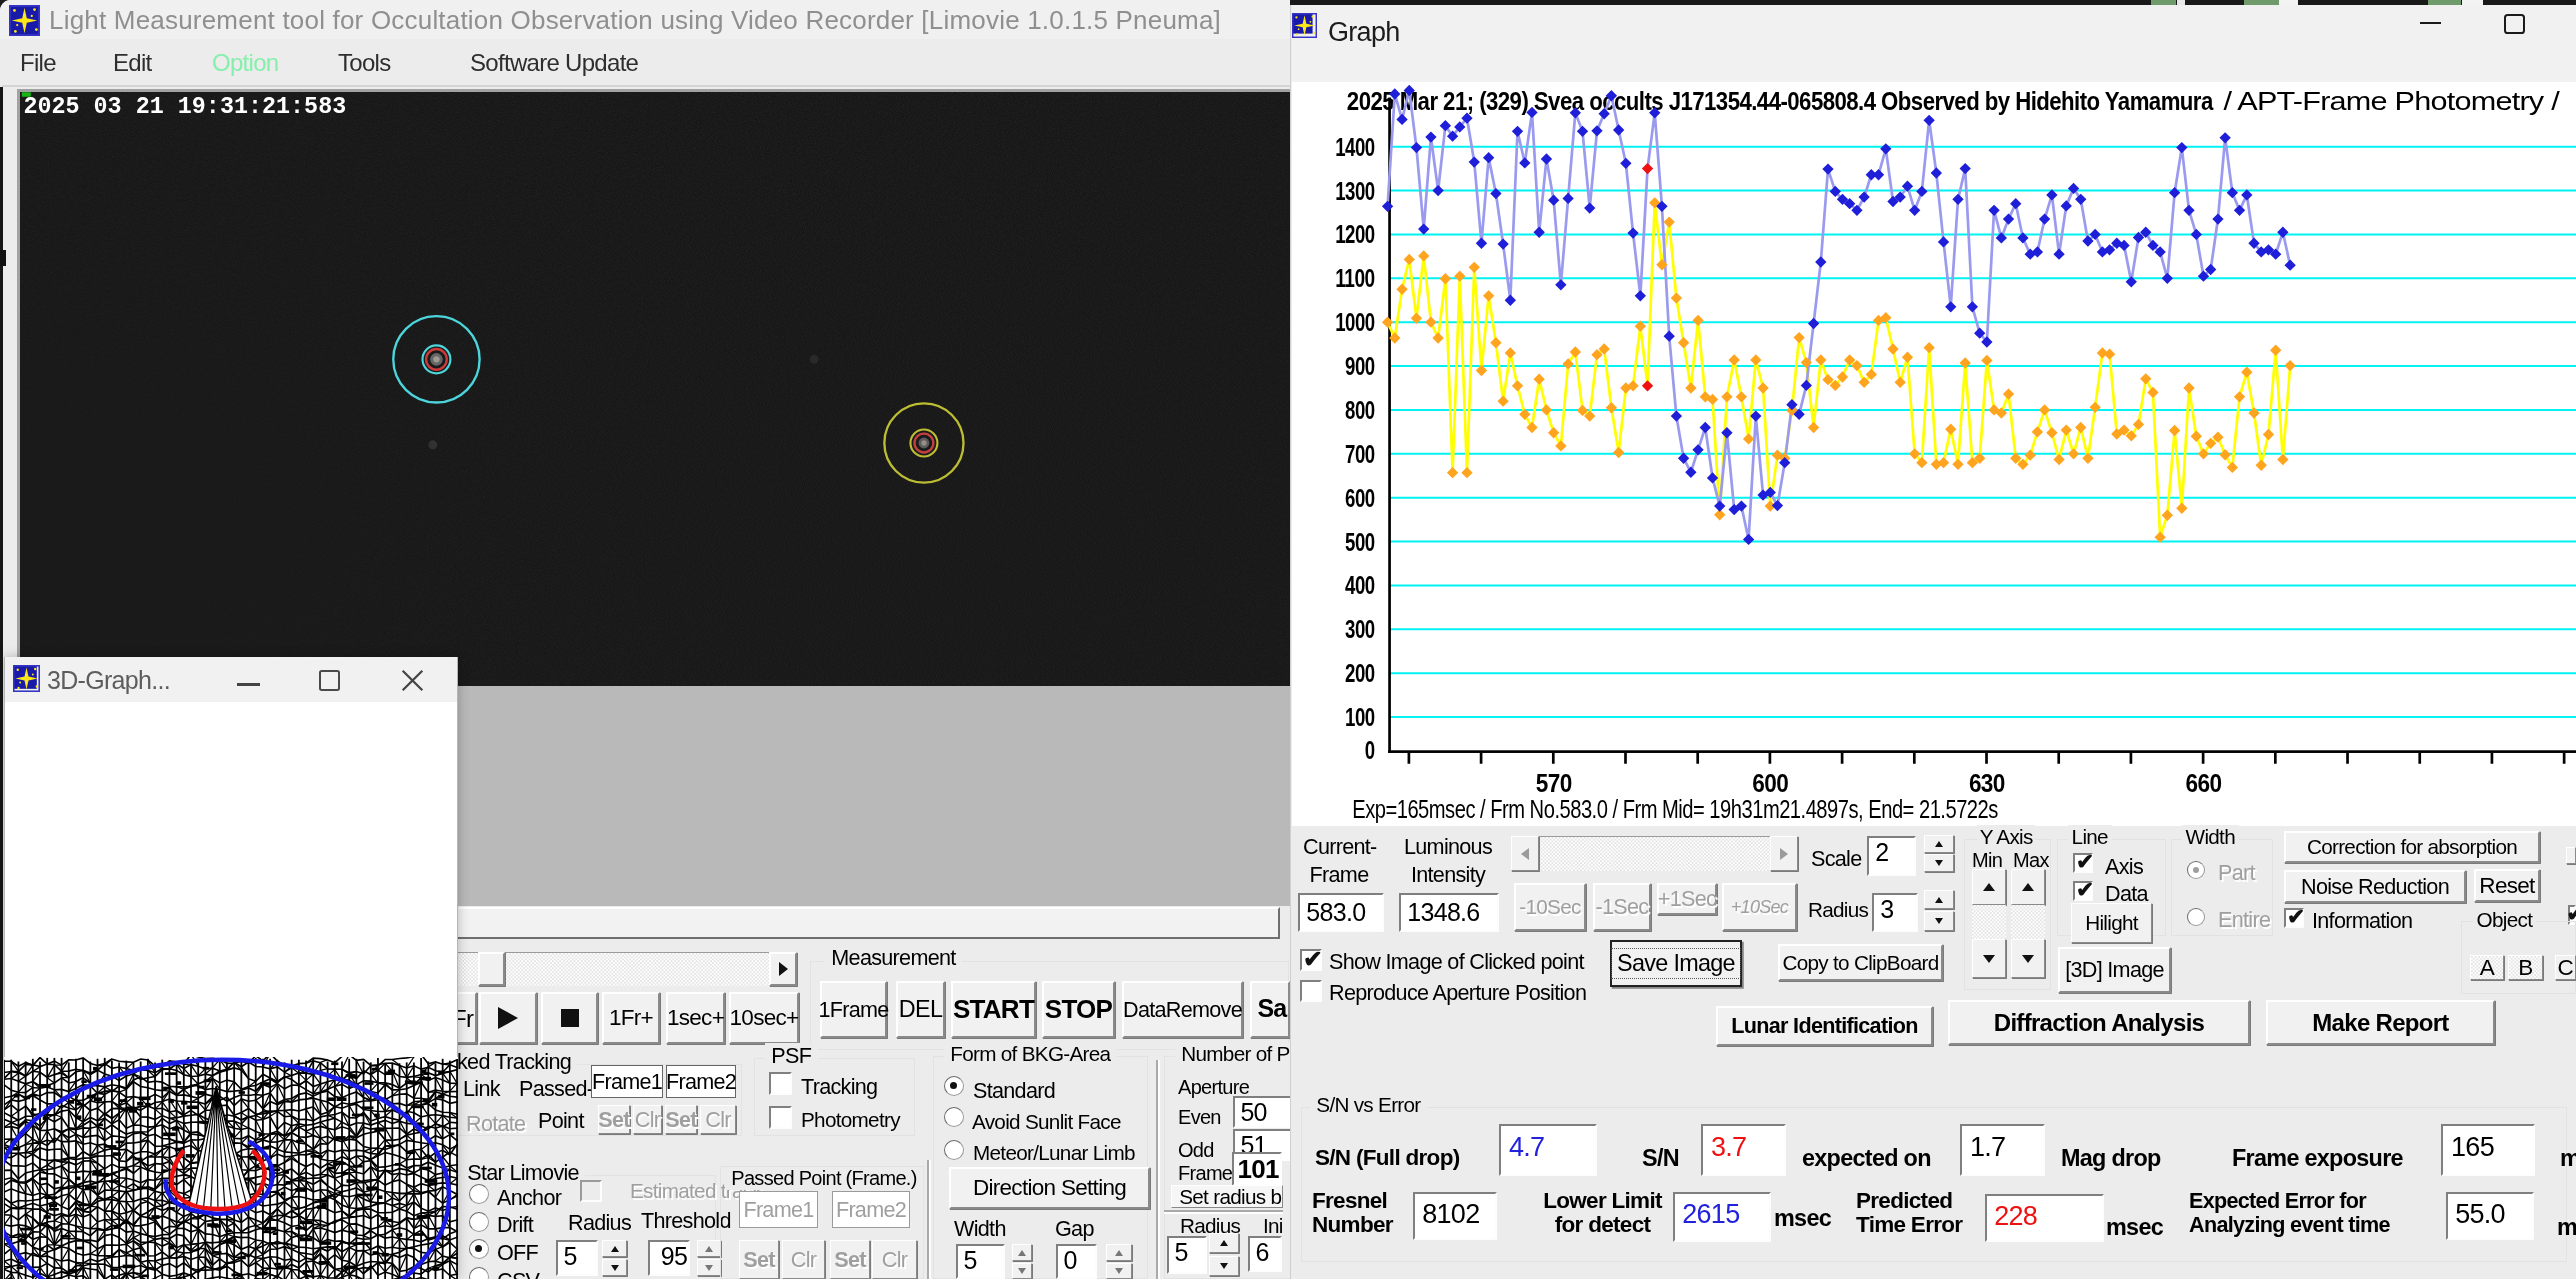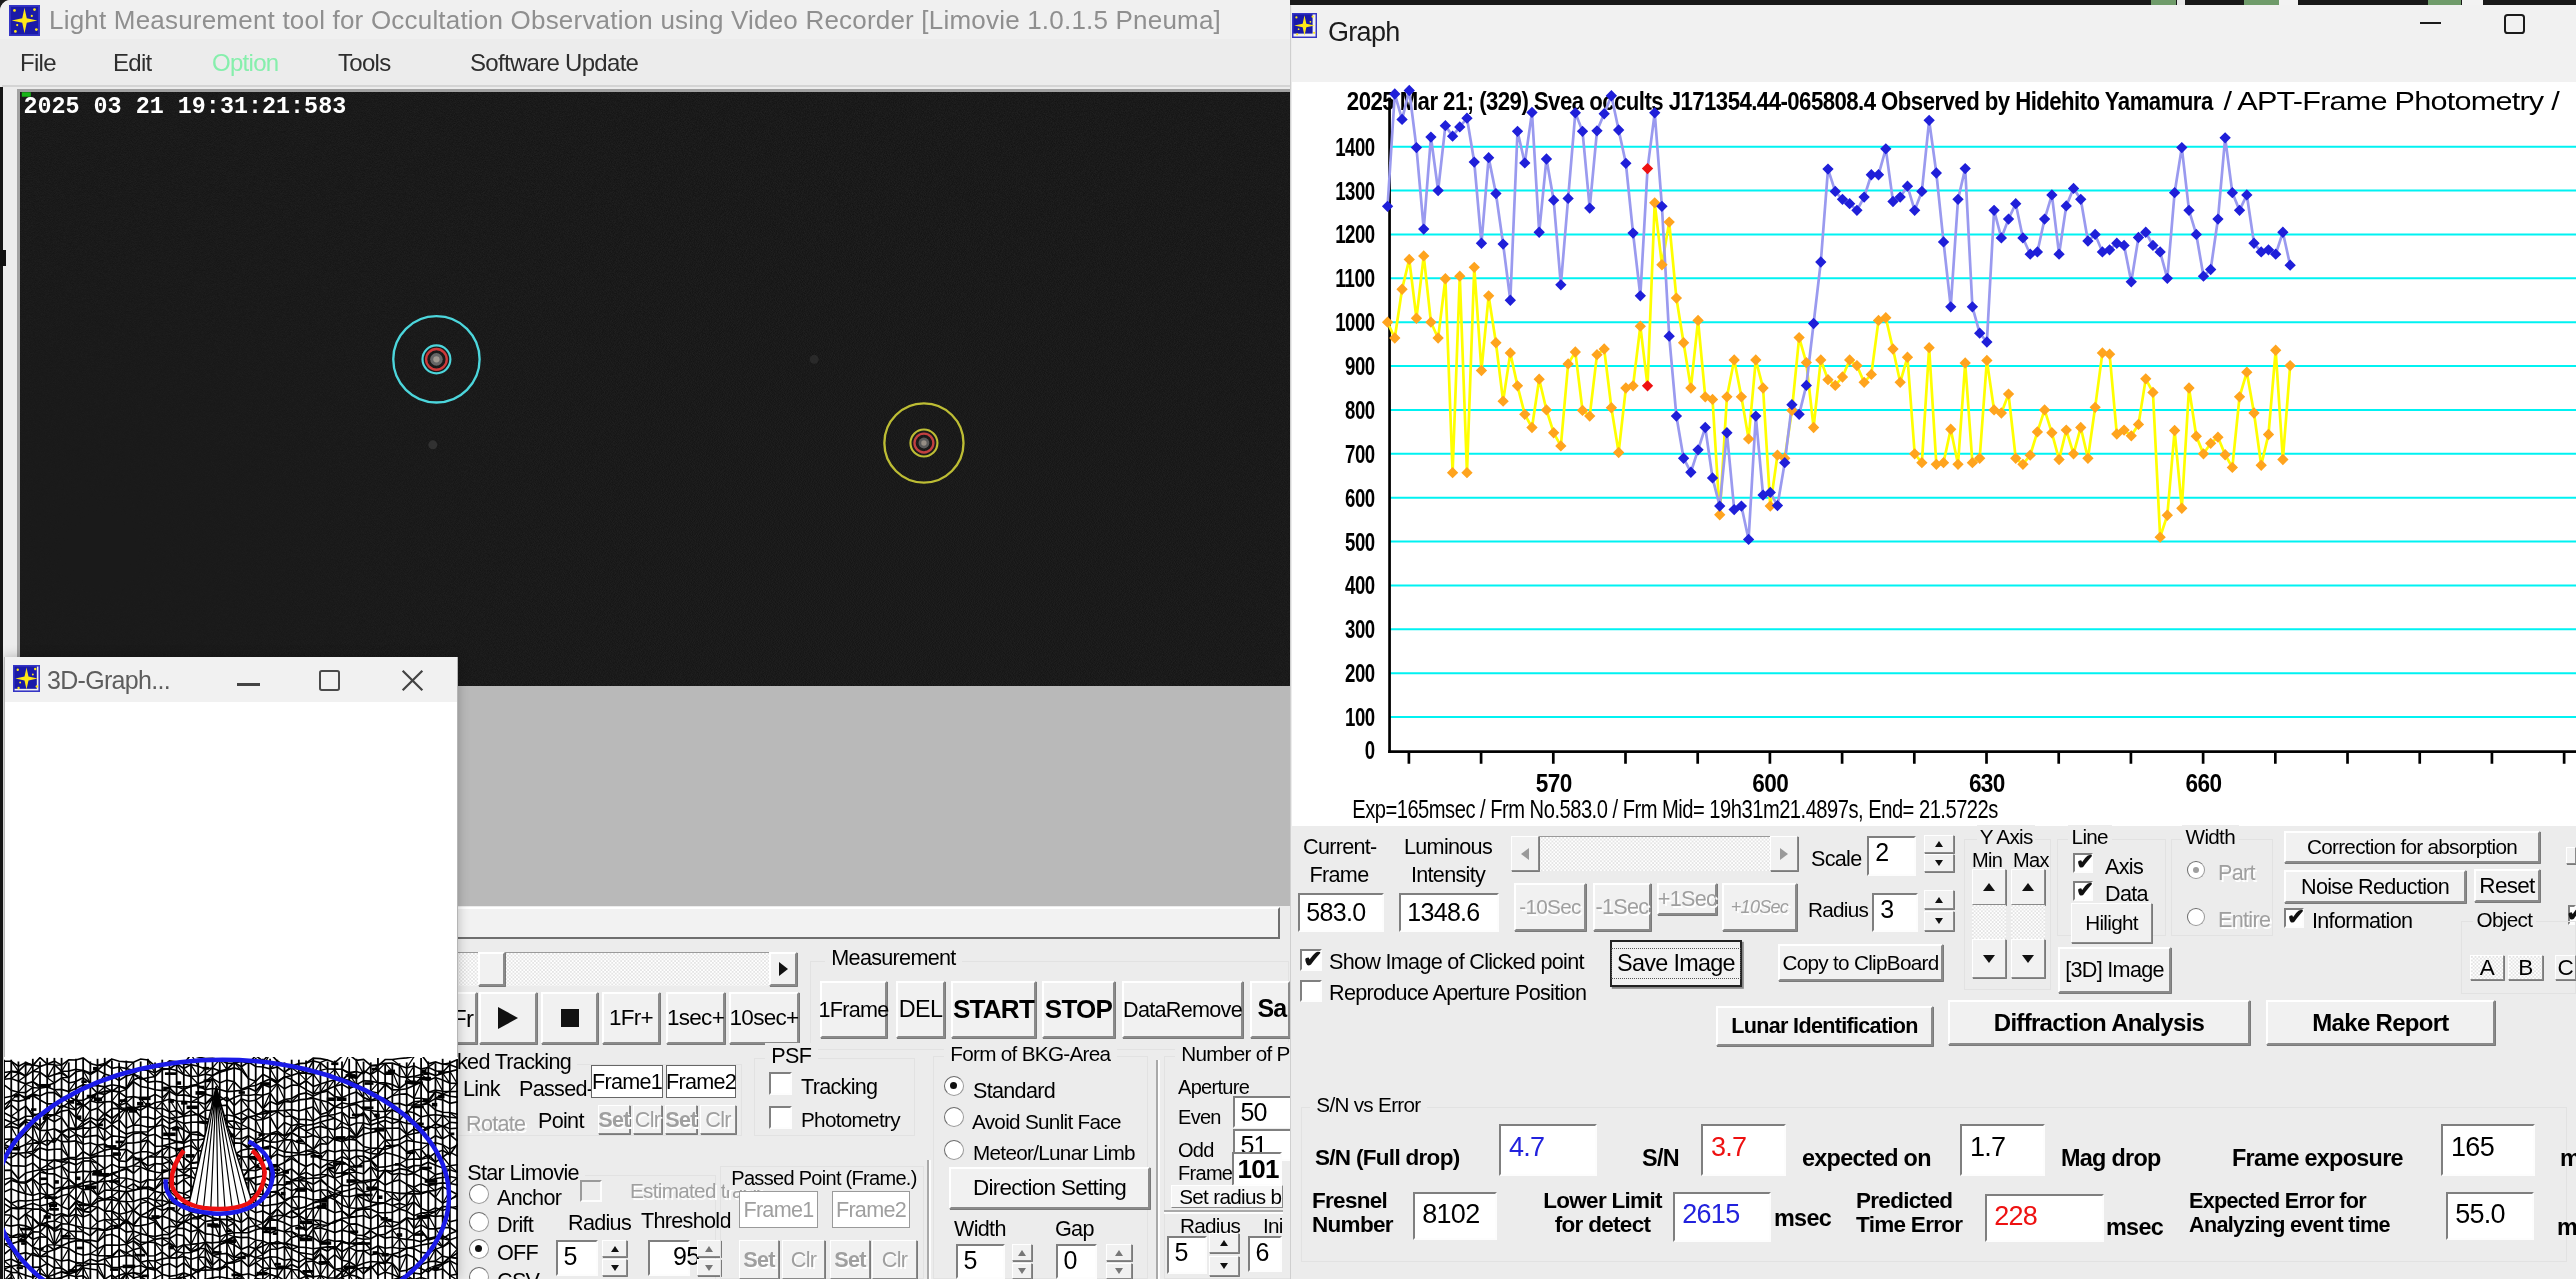--- a/index.html
+++ b/index.html
@@ -180,21 +180,21 @@
 <div class="abs dis" style="left:630px;top:1179px;font-size:20.7px;">Estimated track</div>
 <div class="abs" style="left:568px;top:1210px;font-size:21.6px;">Radius</div>
 <div class="abs" style="left:641px;top:1208px;font-size:21.6px;">Threshold</div>
 <div class="abs sunken" style="left:556px;top:1240px;width:42px;height:36px;font-size:25px;padding-left:5.4px;">5</div>
 <div class="abs sp ctr" style="left:602px;top:1240px;width:25px;height:17px;">
     <div class="tus"></div>
   </div>
 <div class="abs sp ctr" style="left:602px;top:1259px;width:25px;height:17px;">
     <div class="tds"></div>
   </div>
-<div class="abs sunken" style="left:648px;top:1240px;width:42px;height:36px;font-size:25px;padding-left:23px;">95</div>
+<div class="abs sunken" style="left:648px;top:1240px;width:42px;height:36px;font-size:25px;padding-left:10px;text-align:center;">95</div>
 <div class="abs sp ctr" style="left:697px;top:1240px;width:24px;height:17px;">
     <div class="tus" style="border-bottom-color:#777;"></div>
   </div>
 <div class="abs sp ctr" style="left:697px;top:1259px;width:24px;height:17px;">
     <div class="tds" style="border-top-color:#777;"></div>
   </div>
 <div class="abs groupbox" style="left:720px;top:1166px;width:204px;height:113px;"></div>
 <div class="abs glabel" style="left:725px;top:1154px;font-size:20px;margin-top:13px;">Passed Point (Frame.)</div>
 <div class="abs ctr" style="left:739px;top:1191px;width:79px;height:37px;background:#fff;border:1.8px solid #9a9a9a;font-size:21.6px;color:#9f9f9f;">Frame1</div>
 <div class="abs ctr" style="left:832px;top:1191px;width:78px;height:37px;background:#fff;border:1.8px solid #9a9a9a;font-size:21.6px;color:#9f9f9f;">Frame2</div>

